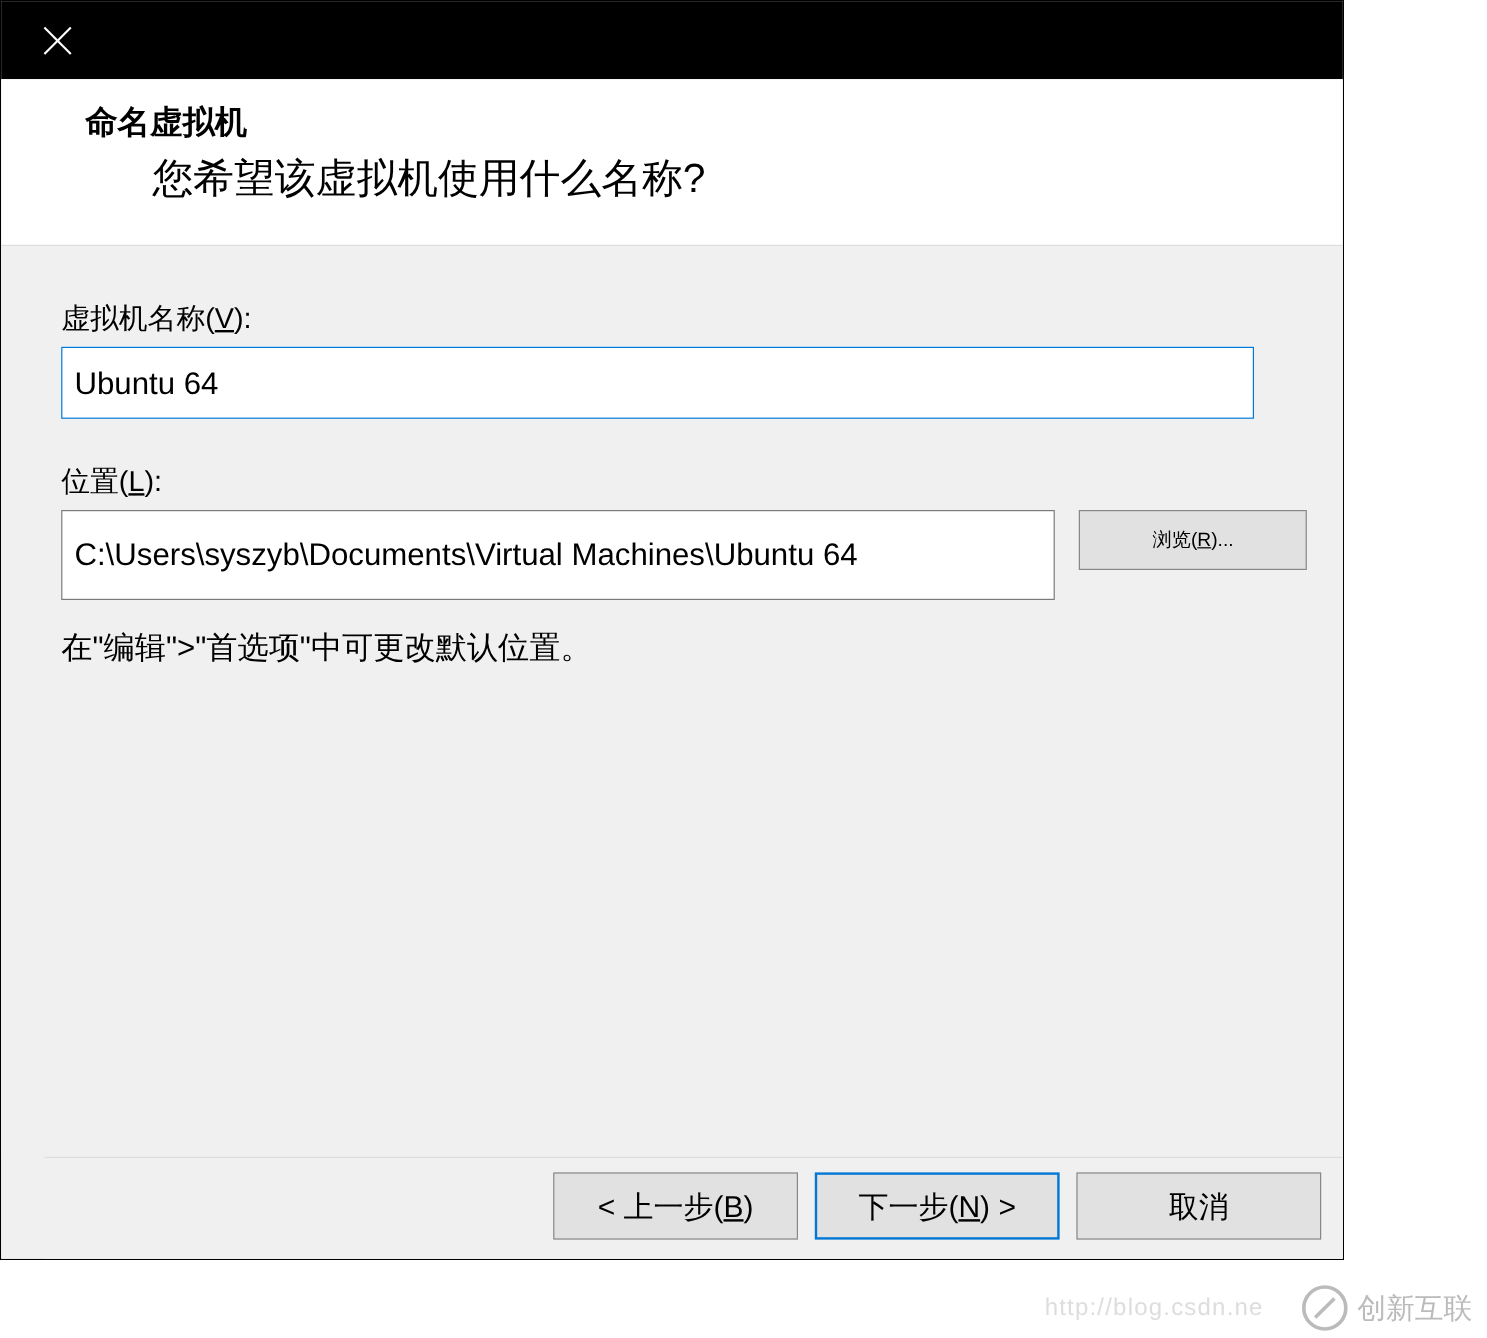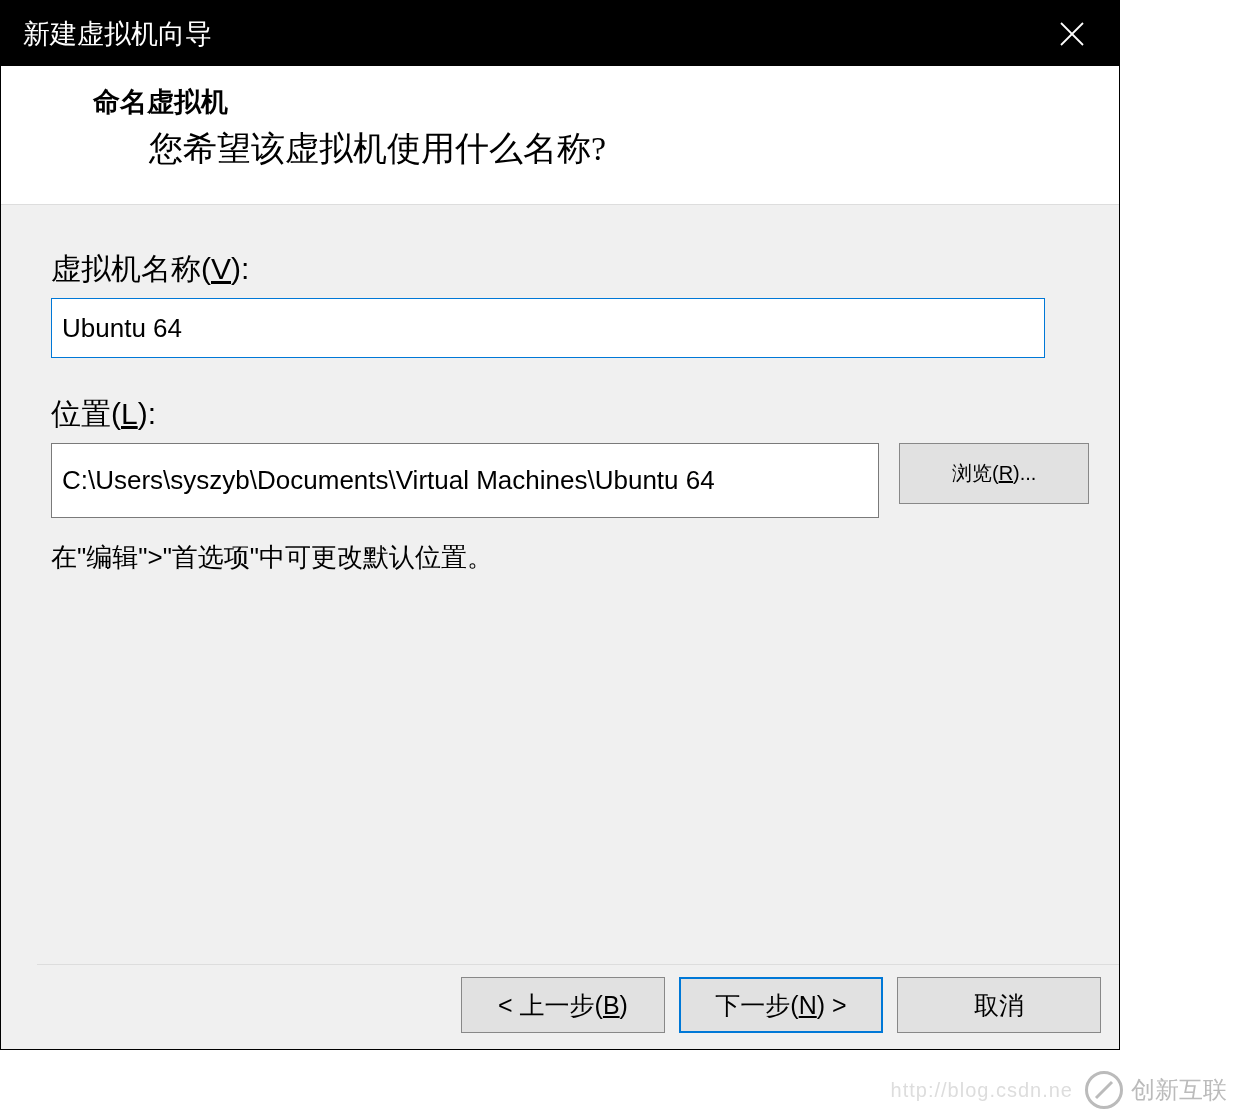--- a/index.html
+++ b/index.html
@@ -29,32 +29,31 @@
       width: 50px;
       height: 65px;
       display: flex;
       align-items: center;
       justify-content: center;
       cursor: pointer;
     }
     .close-btn svg { stroke: #fff; stroke-width: 1.8; }
     .header {
       background: #fff;
-      padding: 18px 0 32px 92px;
+      padding: 18px 0 32px 70px;
       border-bottom: 1.5px solid #ddd;
-      font-family: Liberation Serif, serif;
     }
     .header-title { font-size: 27px; font-weight: bold; margin-bottom: 6px; }
     .header-subtitle { font-size: 34px; margin-left: 56px; }
     .body-area {
       background: #f0f0f0;
       padding: 44px 30px 20px 50px;
       min-height: 760px;
     }
-    .field-label { font-size: 30px; margin-bottom: 8px; display: inline-block; }
+    .field-label { font-size: 24px; margin-bottom: 8px; display: inline-block; }
     .underkey { text-decoration: underline; }
     .name-input {
       display: block;
       width: 994px;
       height: 60px;
       border: 1.5px solid #0078d7;
       background: #fff;
       font-size: 26px;
       padding: 0 10px;
       outline: none;
@@ -66,24 +65,24 @@
       height: 75px;
       border: 1.5px solid #7a7a7a;
       background: #fff;
       font-size: 26px;
       padding: 0 10px;
       outline: none;
       font-family: inherit;
     }
     .browse-btn {
       width: 190px;
-      height: 61px;
+      height: 50px;
       border: 1.5px solid #888;
       background: #e1e1e1;
-      font-size: 20px;
+      font-size: 16px;
       font-family: inherit;
       cursor: pointer;
     }
     .spacer-v { height: 36px; }
     .hint { font-size: 26px; margin-top: 22px; }
     .footer {
       background: #f0f0f0;
       display: flex;
       justify-content: flex-end;
       gap: 14px;
@@ -113,38 +112,37 @@
       position: absolute;
       right: 12px;
       bottom: 6px;
       color: #bbb;
       font-size: 24px;
       display: flex;
       align-items: center;
       gap: 8px;
       pointer-events: none;
     }
-    .wm-url { font-size: 20px; color: #ddd; letter-spacing: 1px; margin-right: 4px;}
+    .wm-url { font-size: 20px; color: #ddd; letter-spacing: 1px; margin-right: 24px;}
     .wm-logo {
       width: 38px; height: 38px;
       border: 3px solid #bbb;
       border-radius: 50%;
       display: inline-flex; align-items:center; justify-content:center;
       background: #fff;
     }
     .outer { position: relative; width: 1239px; height: 1115px; }
     .body-wrap { background: #f0f0f0; }
   </style>
 </head>
 <body>
 
 <div class="outer">
   <div class="container">
     <div class="titlebar">
-      <span class="titlebar-title">新建虚拟机向导</span>
       <div class="close-btn">
         <svg width="26" height="26" viewBox="0 0 26 26">
           <line x1="2" y1="2" x2="24" y2="24"></line>
           <line x1="24" y1="2" x2="2" y2="24"></line>
         </svg>
       </div>
     </div>
 
     <div class="header">
       <div class="header-title">命名虚拟机</div>

